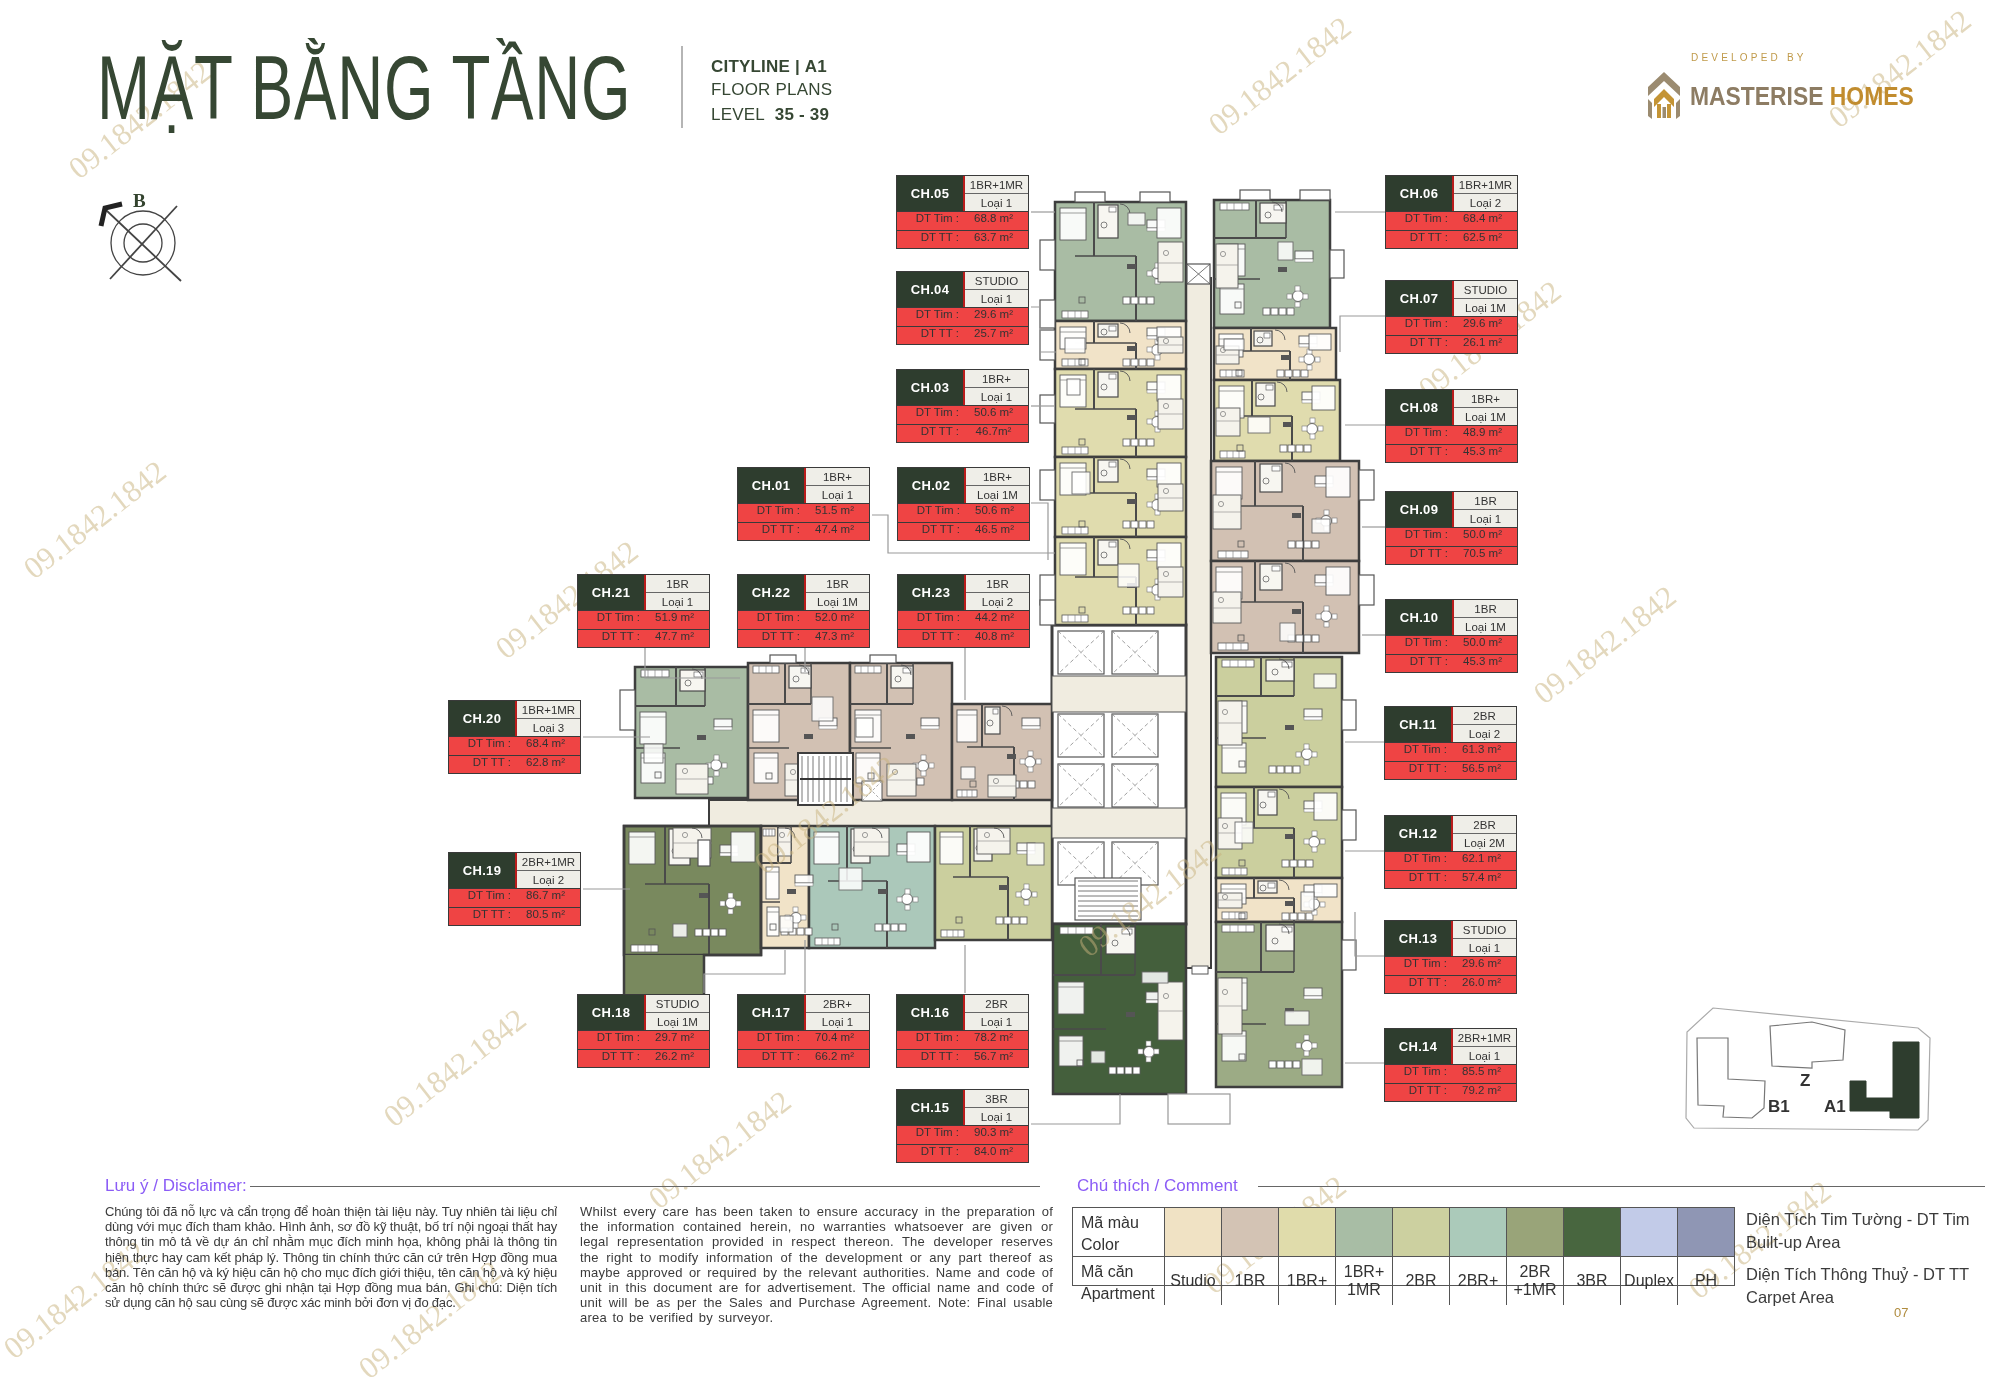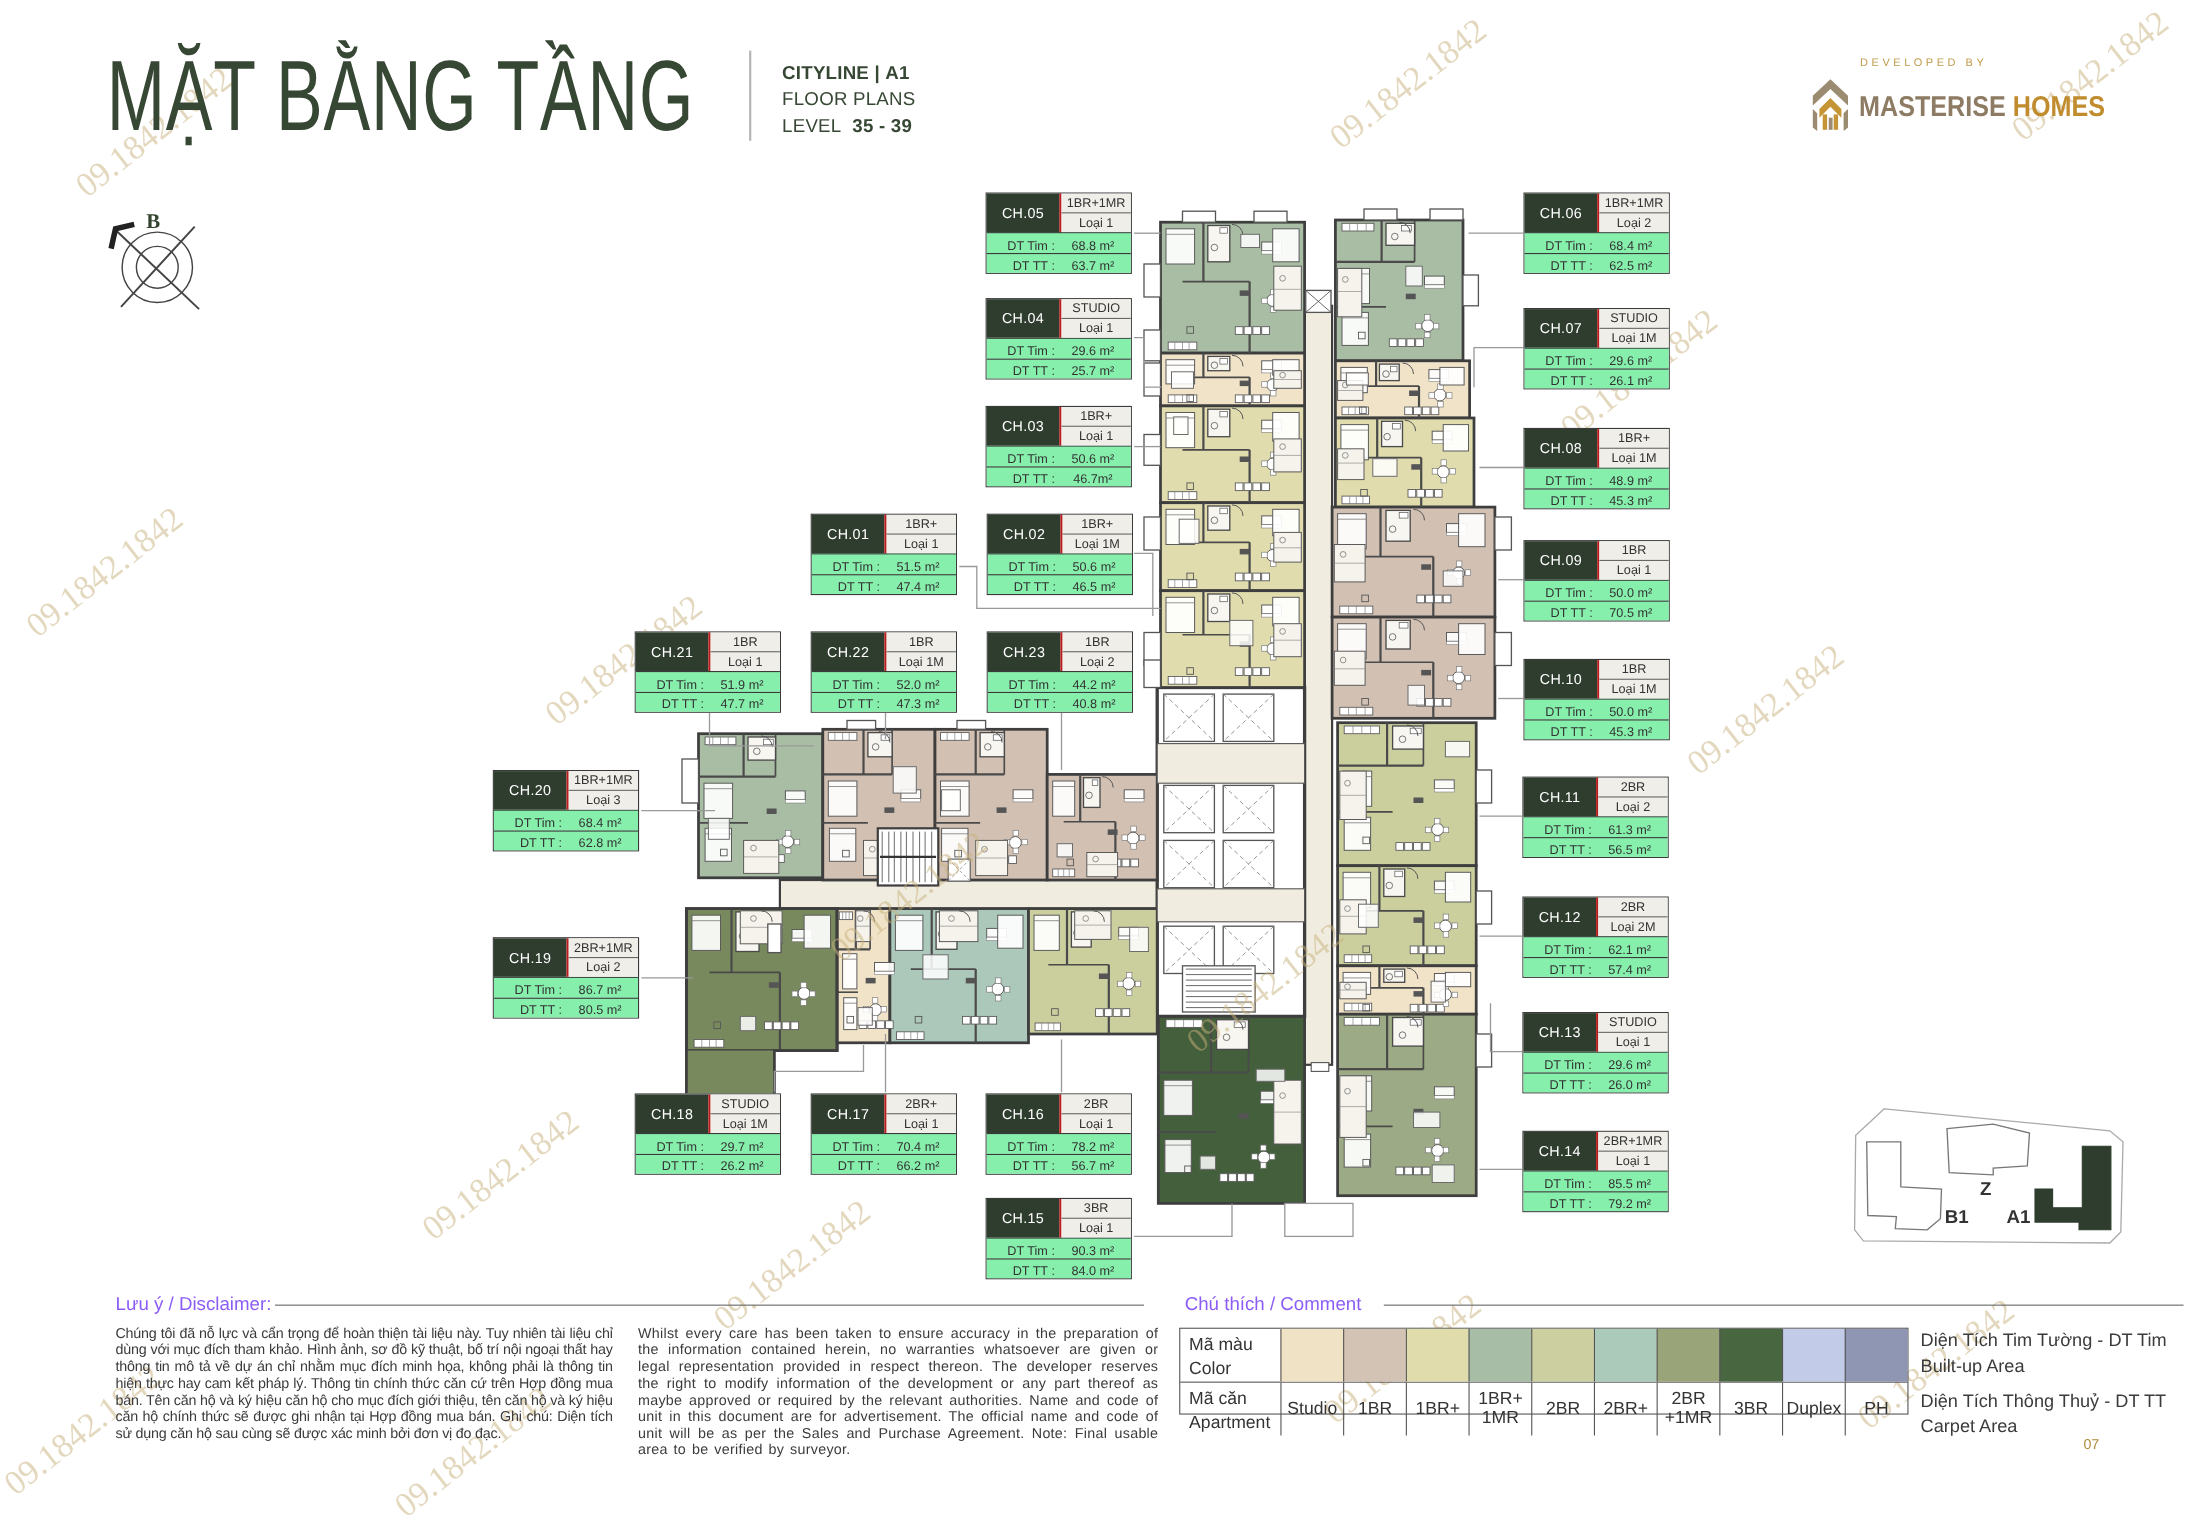--- a/index.html
+++ b/index.html
@@ -1,23 +1,23 @@
 <!DOCTYPE html>
 <html><head><meta charset="utf-8">
 <style>
 *{margin:0;padding:0;box-sizing:border-box}
 html,body{width:2000px;height:1379px;background:#fff;overflow:hidden;position:relative;font-family:"Liberation Sans",sans-serif}
 .wm{position:absolute;color:rgba(200,178,124,0.5);font-family:"Liberation Serif",serif;transform:translate(-50%,-50%) rotate(-38deg);white-space:nowrap;z-index:1}
 .lb{position:absolute;width:133px;height:74px;background:#fff;border:1px solid #3a3a3a;z-index:5;font-family:"Liberation Sans",sans-serif}
 .lbh{display:flex;height:35px}
-.lbn{width:66px;background:#2e3d2e;color:#fff;font-size:13px;font-weight:normal;display:flex;align-items:center;justify-content:center;letter-spacing:0.3px}
+.lbn{width:66px;background:#2e3d2e;color:#fff;font-size:13px;font-weight:bold;display:flex;align-items:center;justify-content:center;letter-spacing:0.3px}
 .lbt{flex:1;display:flex;flex-direction:column;border-left:2px solid #b91c1c}
 .lbt div{flex:1;background:#efeee8;display:flex;align-items:center;justify-content:center;font-size:11.5px;color:#333}
 .lbt div+div{border-top:1px solid #666}
-.lbr{height:18.5px;border-top:1px solid #3a3a3a;display:flex;font-size:11.5px;color:#333;align-items:flex-end;background:#86efac}
+.lbr{height:18.5px;border-top:1px solid #3a3a3a;display:flex;font-size:11.5px;color:#333;align-items:flex-start;background:#ef4444}
 .lbr .l1{width:62px;text-align:right}
 .lbr .l2{flex:1;text-align:center}
 .title{position:absolute;left:97px;top:36px;font-size:91px;color:#364733;transform:scaleX(0.70);transform-origin:left;white-space:nowrap;z-index:3;letter-spacing:1px}
 .vline{position:absolute;left:681px;top:46px;width:2px;height:82px;background:#b5b5b5;z-index:3}
 .sub{position:absolute;left:711px;top:57px;color:#364733;z-index:3}
 .sub .s1{font-size:17px;font-weight:bold;letter-spacing:0.2px}
 .sub .s2{font-size:17px;margin-top:3px;letter-spacing:0.2px}
 .sub .s3{font-size:17px;margin-top:5px;letter-spacing:0.2px}
 .devby{position:absolute;left:1691px;top:52px;font-size:10px;font-weight:normal;color:#c09a4a;letter-spacing:3.2px;z-index:3}
 .mlogo{position:absolute;left:1690px;top:81px;font-size:26px;font-weight:bold;color:#8d7c63;z-index:3;transform:scaleX(0.88);transform-origin:left}

